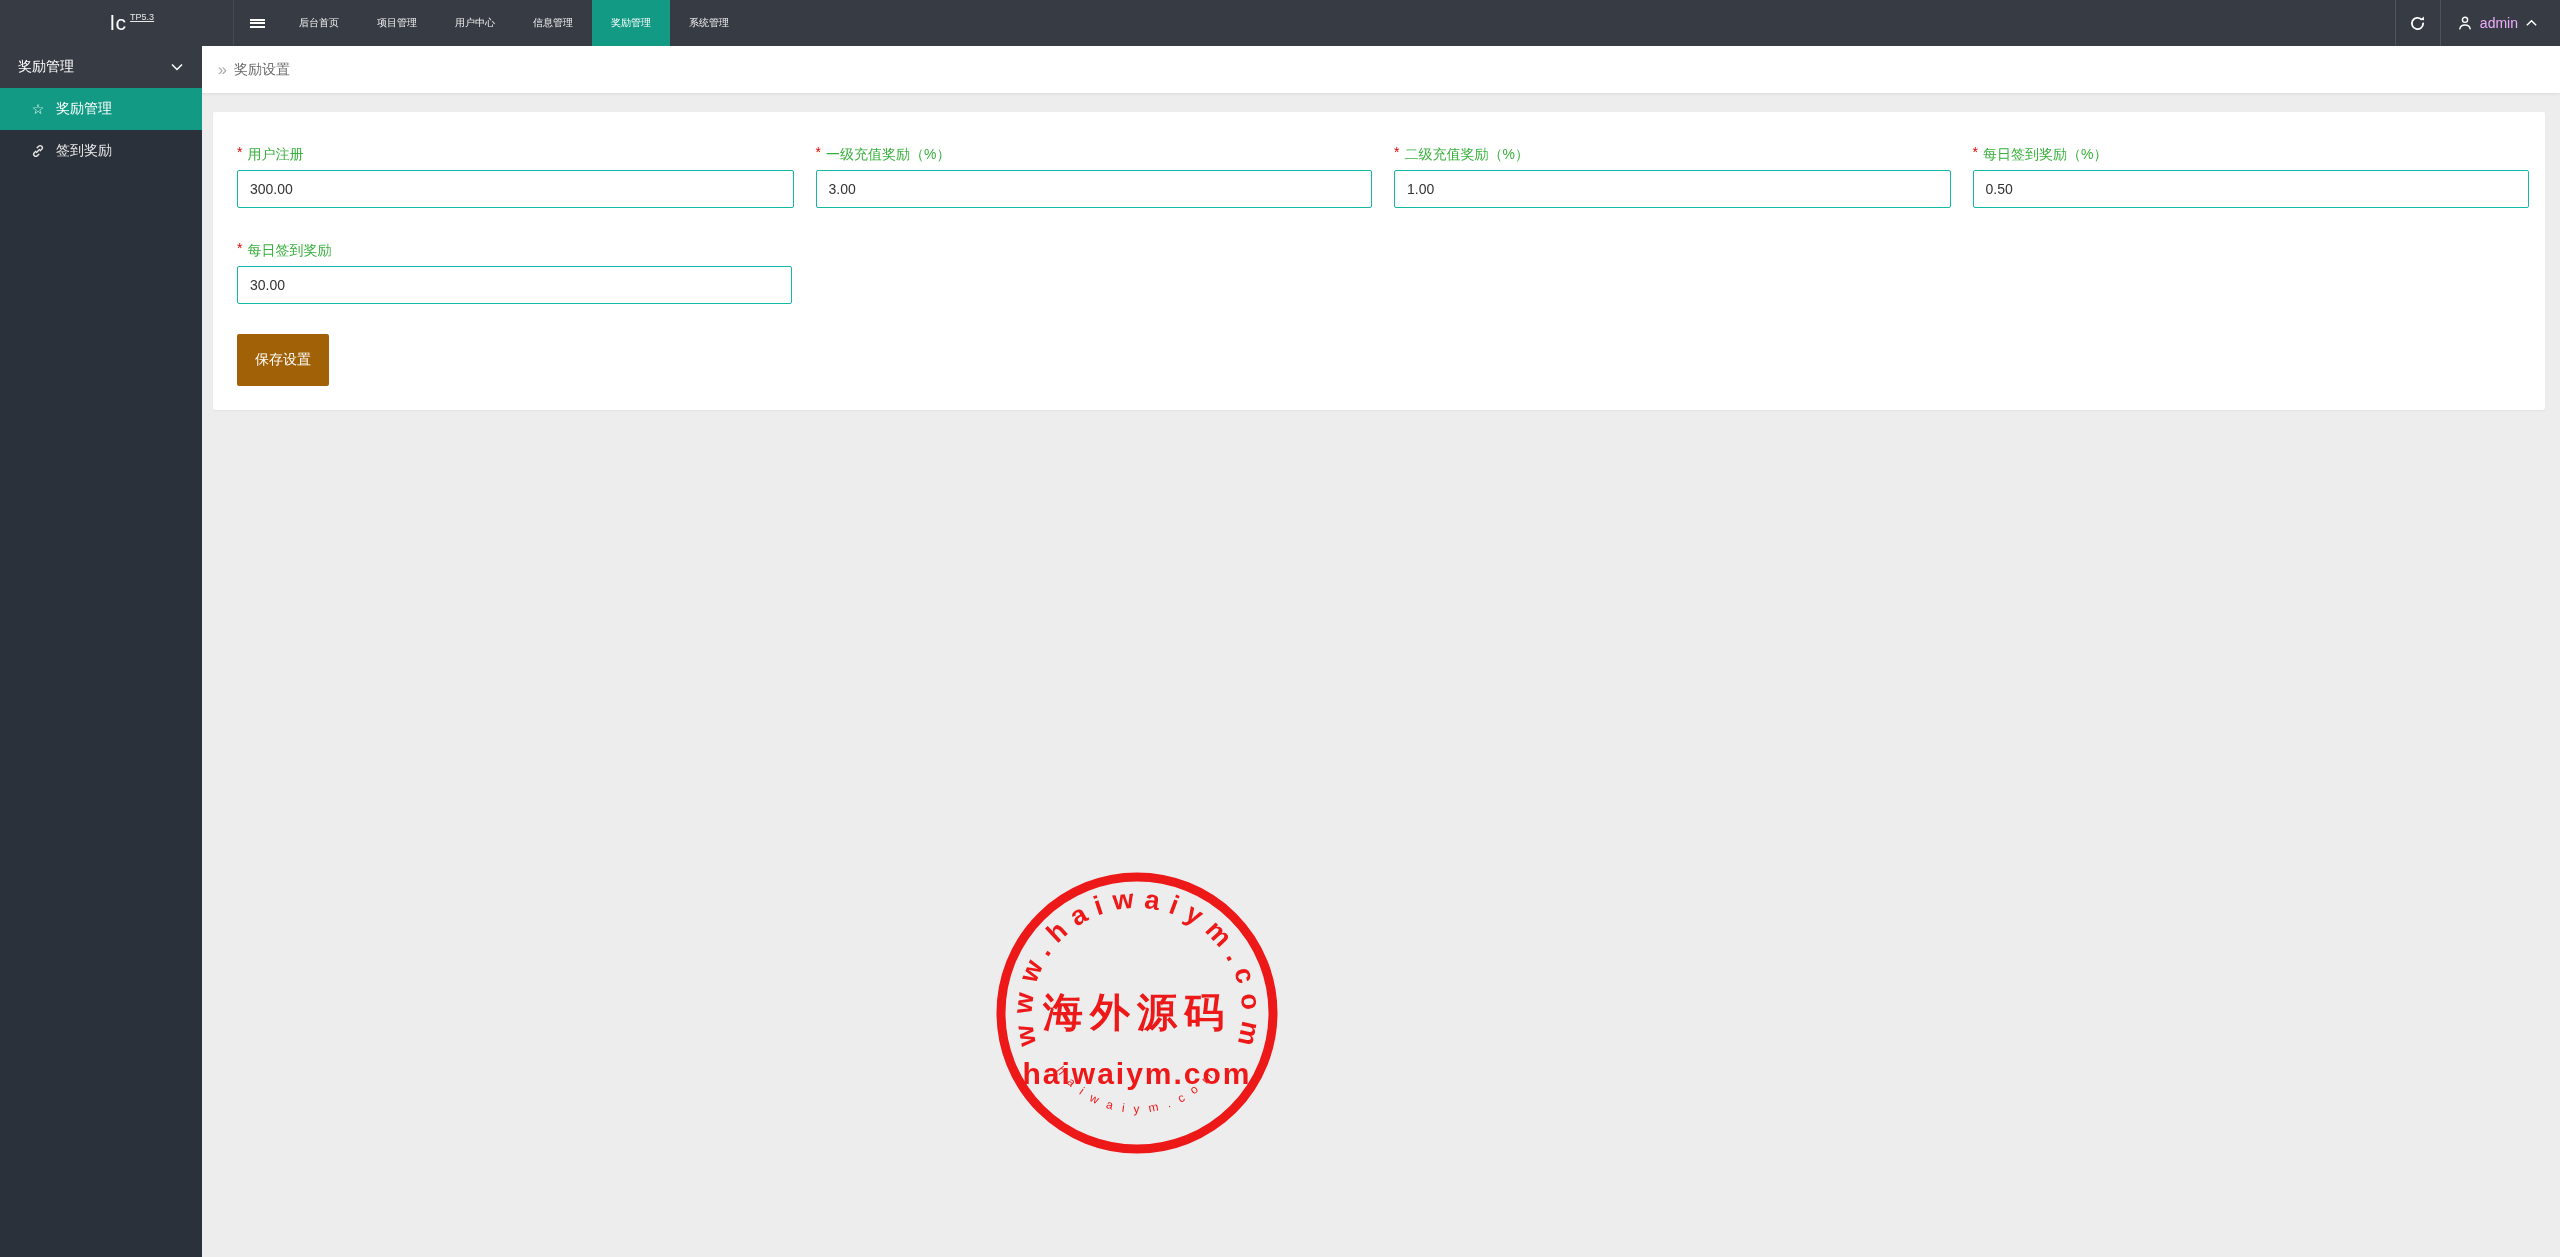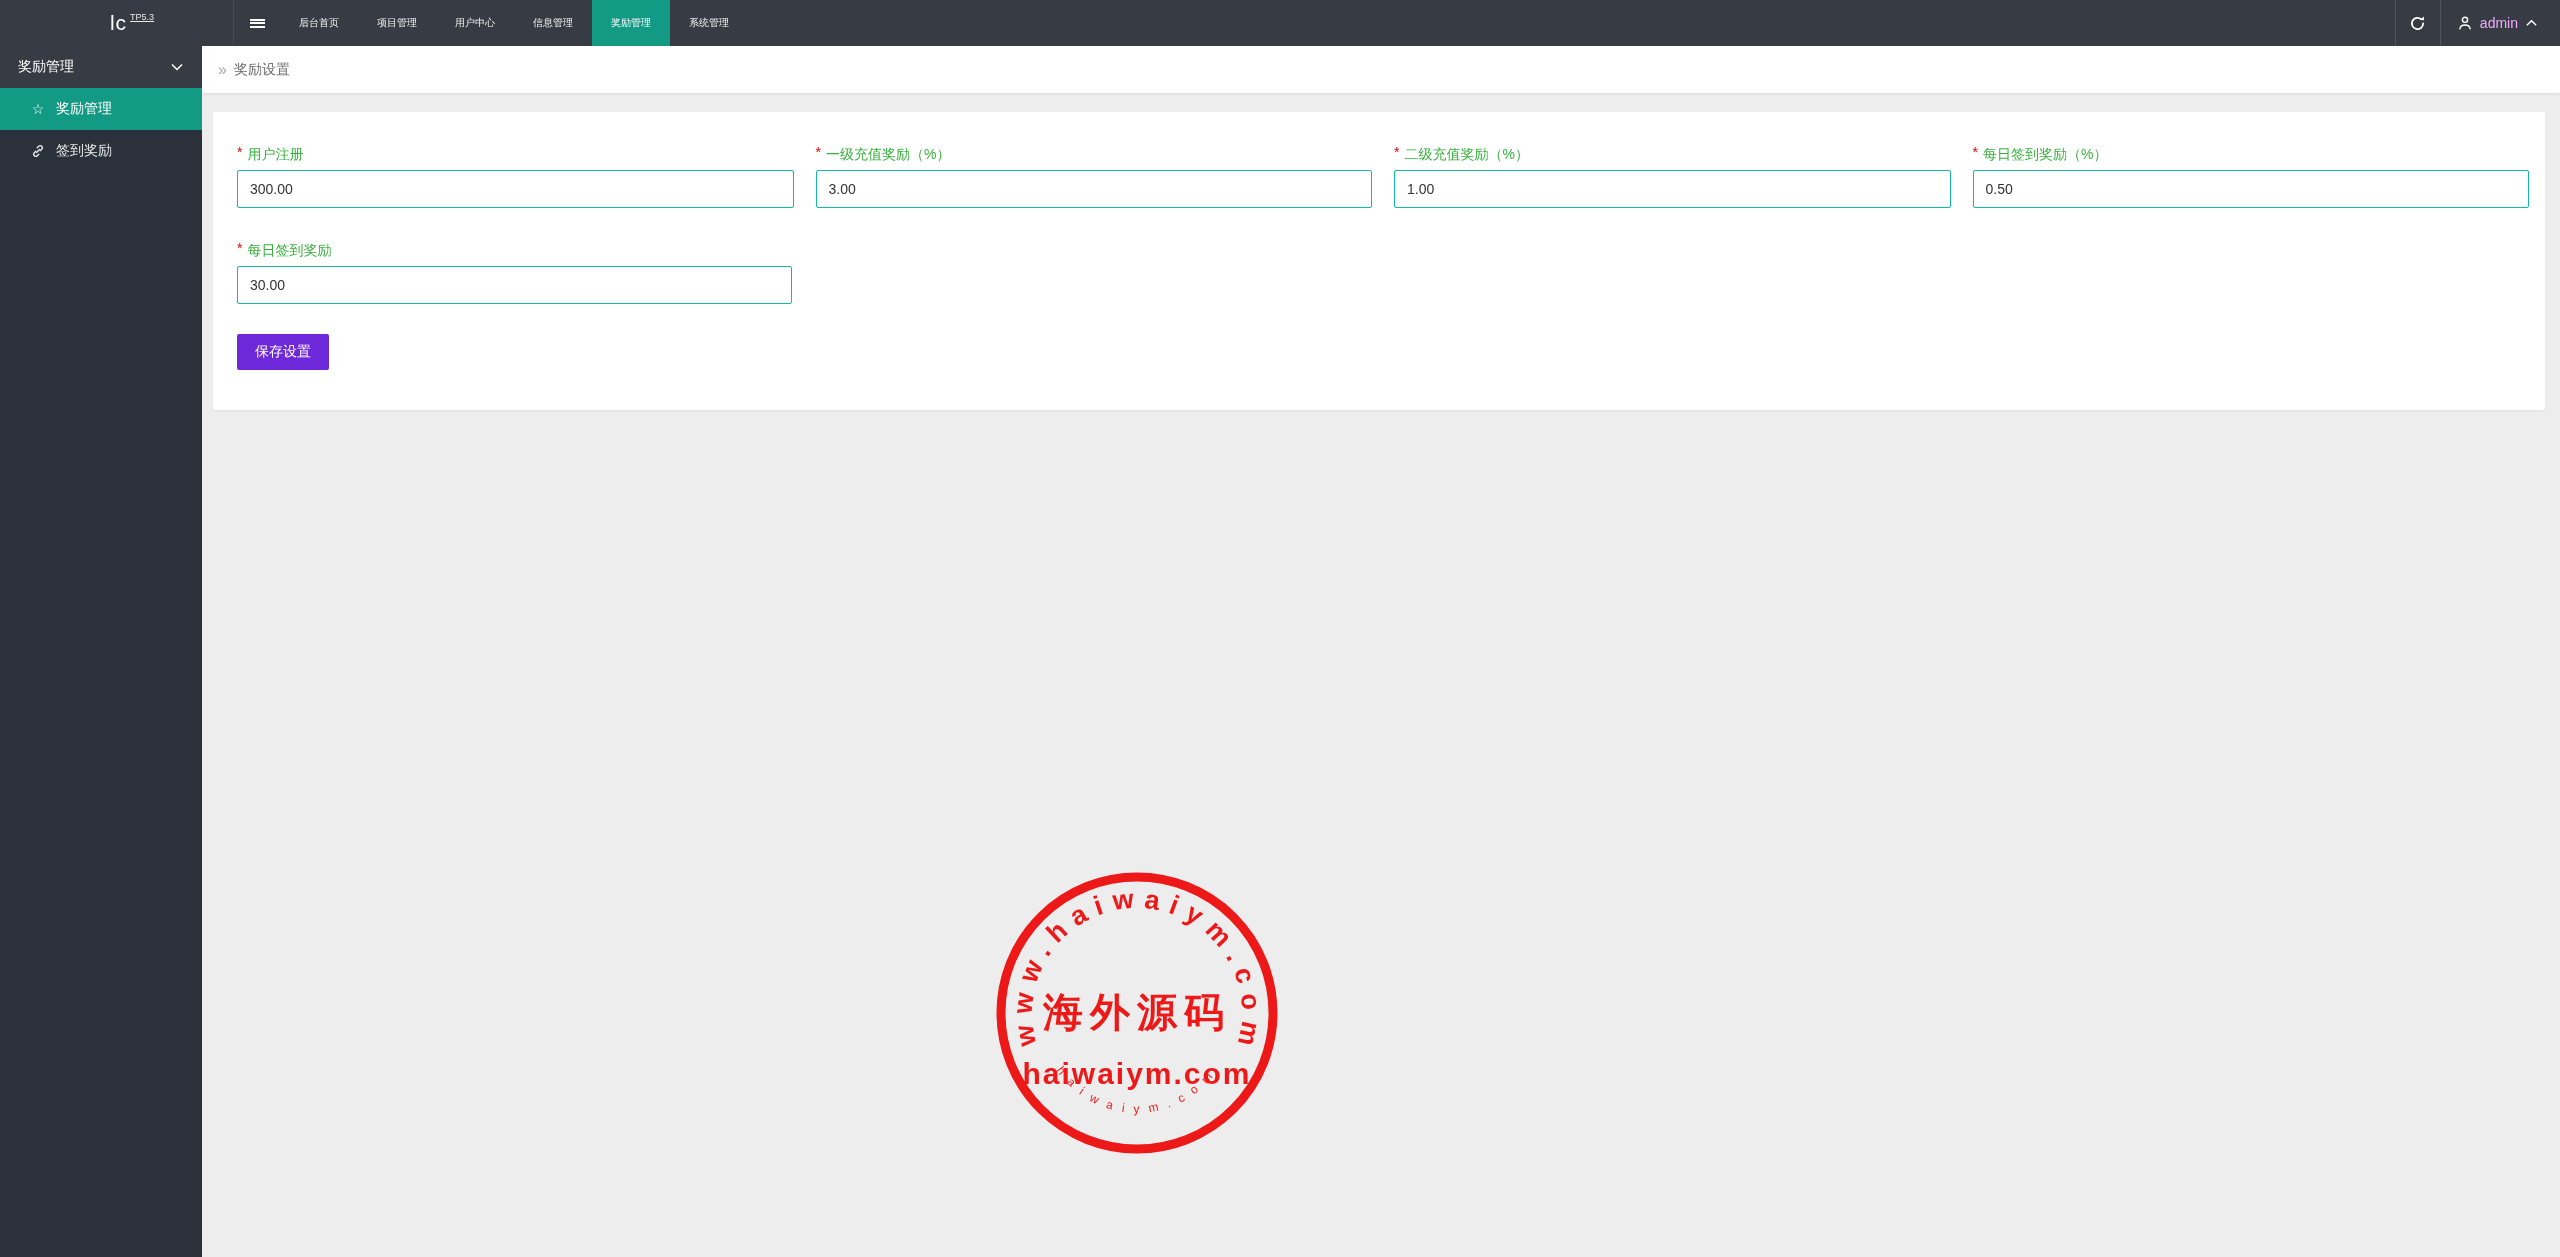--- a/index.html
+++ b/index.html
@@ -77,22 +77,22 @@
   .field.single{flex:none;width:555px;}
   .field-label{font-size:14px;color:#38b03c;line-height:20px;margin-bottom:6px;}
   .req{color:#e60000;margin-right:5px;position:relative;top:-2px;font-size:14px;}
   .field input{
     width:100%;height:38px;box-sizing:border-box;border:1px solid #14b8a6;border-radius:2px;
     padding:0 12px;font-size:14px;color:#333;background:#fff;outline:none;
     font-family:"Liberation Sans","DejaVu Sans",sans-serif;
   }
   .row2{margin-top:32px;}
   .save-btn{
-    margin-top:30px;height:36px;min-width:92px;padding:0 18px;border:none;border-radius:2px;
-    background:#6d28d9;color:#fff;font-size:14px;cursor:pointer;
+    margin-top:30px;height:52px;min-width:92px;padding:0 18px;border:none;border-radius:2px;
+    background:#a16207;color:#fff;font-size:14px;cursor:pointer;
     font-family:"Liberation Sans","DejaVu Sans",sans-serif;
   }
 
   
   .stamp{position:absolute;left:785px;top:770px;width:300px;height:300px;opacity:.96;pointer-events:none;}
   .stamp .ring{fill:none;stroke:#ee1010;stroke-width:9;}
   .stamp text{fill:#ee1010;}
   .st-top{font-size:27px;font-weight:bold;letter-spacing:6px;font-family:"Liberation Sans","DejaVu Sans",sans-serif;}
   .st-center{font-size:40px;letter-spacing:7px;font-family:"Liberation Serif","DejaVu Serif",serif;font-weight:bold;}
   .st-main{font-size:30px;font-weight:bold;letter-spacing:2px;font-family:"Liberation Sans","DejaVu Sans",sans-serif;}

